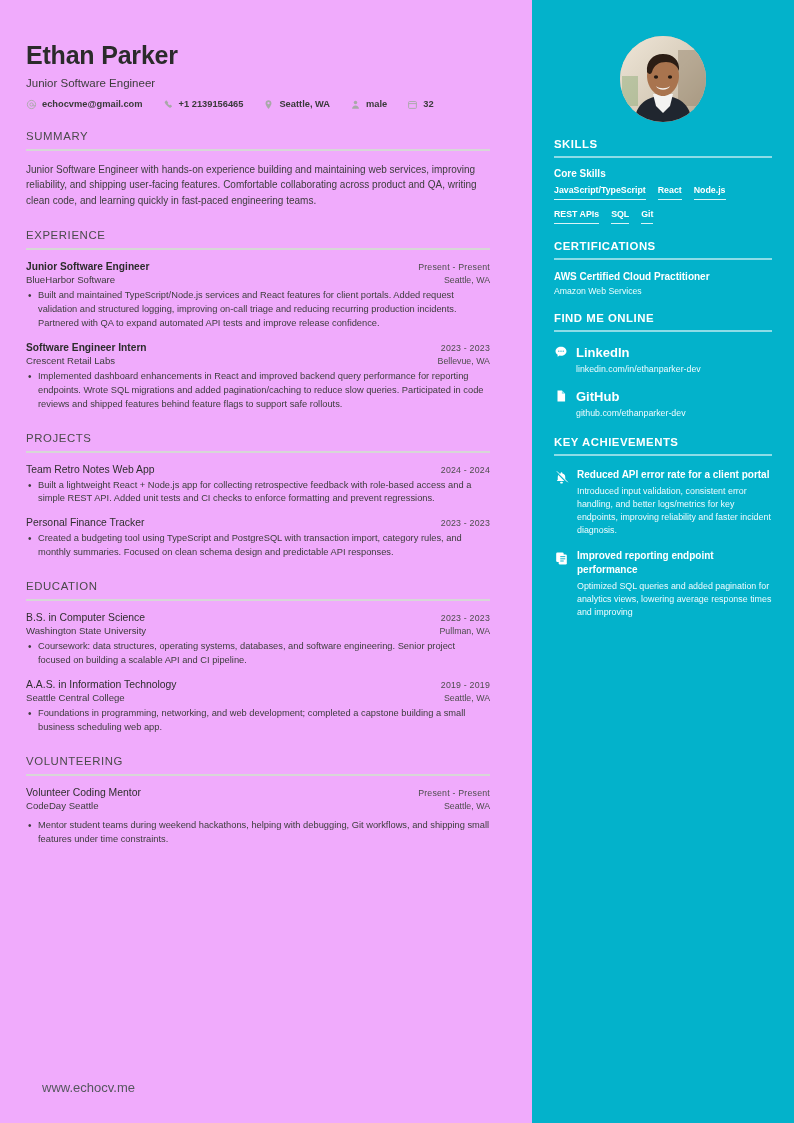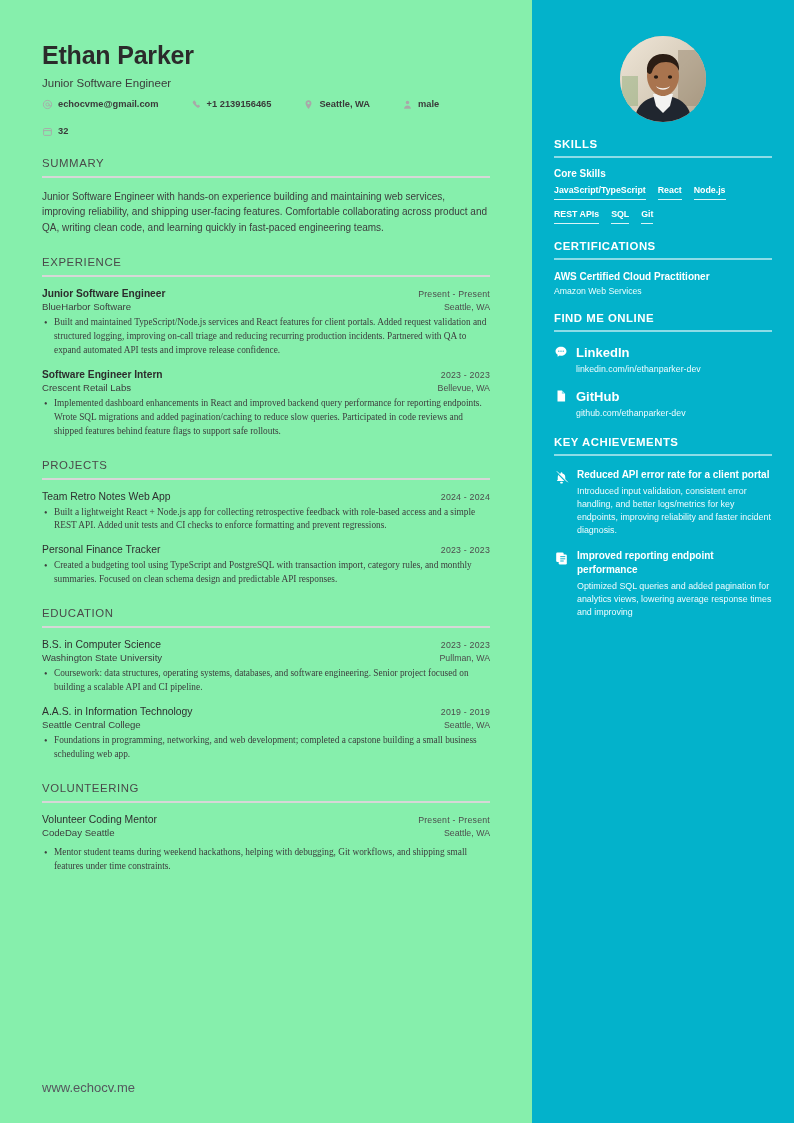--- a/index.html
+++ b/index.html
@@ -8,42 +8,42 @@
     font-family: "Liberation Sans", sans-serif;
     background: #ffffff;
     overflow: hidden;
   }
   .page { position: relative; width: 794px; height: 1123px; display: flex; }
 
   
   .left {
     width: 532px;
     height: 1123px;
-    background: #86efac;
-    padding: 42px 42px 0 42px;
+    background: #f0abfc;
+    padding: 42px 42px 0 26px;
     position: relative;
   }
   .name {
     font-size: 25px;
     font-weight: bold;
     color: #2b2b2b;
     letter-spacing: -0.2px;
     line-height: 1.1;
   }
   .role {
     font-size: 11.5px;
     color: #3c3c3c;
     margin-top: 7px;
   }
   .contact-row {
     display: flex;
     align-items: center;
     flex-wrap: wrap;
     margin-top: 10px;
-    gap: 16px;
+    gap: 4px;
   }
   .contact-item {
     display: flex;
     align-items: center;
     font-size: 9.3px;
     font-weight: bold;
     color: #3a3a3a;
     margin-right: 16px;
     white-space: nowrap;
   }
@@ -106,21 +106,20 @@
     margin-top: 2px;
   }
   ul.bullets { list-style: none; margin-top: 4px; }
   ul.bullets li {
     position: relative;
     padding-left: 12px;
     font-size: 9.3px;
     line-height: 1.5;
     color: #3d3d3d;
     margin-bottom: 1px;
-    font-family: Liberation Serif, serif;
   }
   ul.bullets li::before {
     content: "•";
     position: absolute;
     left: 2px; top: -1px;
     font-size: 10px;
     color: #3d3d3d;
   }
   .footer-url {
     position: absolute;

